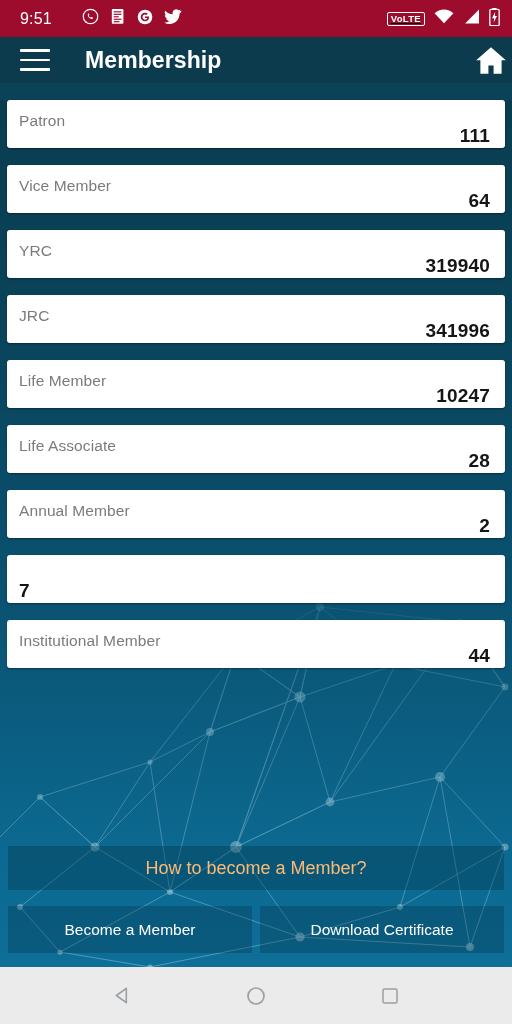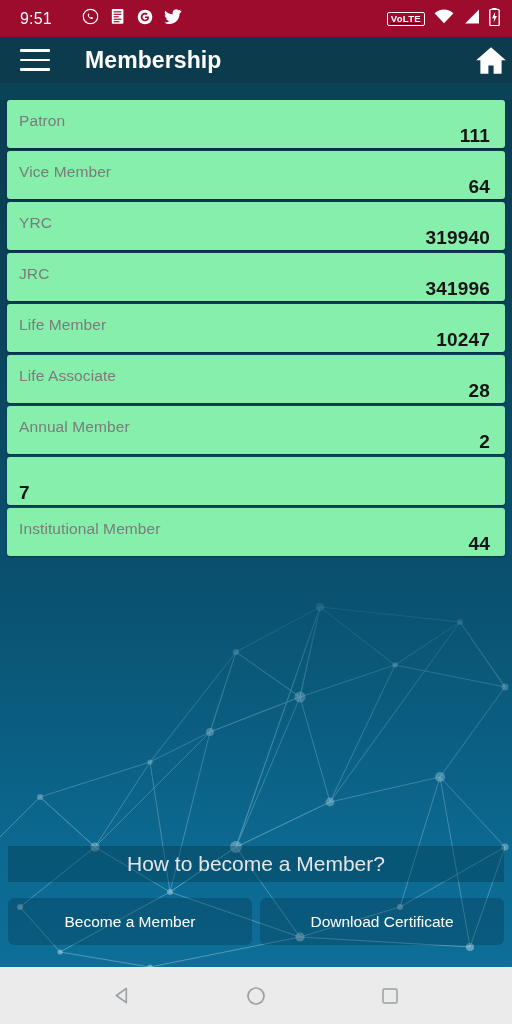--- a/index.html
+++ b/index.html
@@ -117,23 +117,23 @@
   #list {
     position: absolute;
     left: 0; top: 100px;
     width: 512px;
     box-sizing: border-box;
     padding: 0 7px;
   }
   .card {
     position: relative;
     height: 48px;
-    background: #86efac;
+    background: #ffffff;
     border-radius: 3px;
-    margin-bottom: 3px;
+    margin-bottom: 17px;
     box-shadow: 0 1px 2px rgba(0,0,0,.38);
     display: flex;
     align-items: center;
     justify-content: space-between;
     box-sizing: border-box;
     padding: 0 15px 0 12px;
     cursor: pointer;
   }
   .card-label {
     color: #7b7b7b;
@@ -154,45 +154,44 @@
   
   #actions {
     position: absolute;
     left: 0;
     top: 846px;
     width: 512px;
     box-sizing: border-box;
     padding: 0 8px;
   }
   .btn-wide {
-    height: 36px;
+    height: 44px;
     background: rgba(4, 48, 68, .35);
     display: flex;
     align-items: center;
     justify-content: center;
-    color: #e5e5e5;
-    font-size: 21px;
+    color: #fdba74;
+    font-size: 18px;
     cursor: pointer;
   }
   #btn-row {
     display: flex;
     gap: 8px;
     margin-top: 16px;
   }
   .btn-half {
     flex: 1;
     height: 47px;
     background: rgba(4, 48, 68, .3);
     display: flex;
     align-items: center;
     justify-content: center;
     color: #ffffff;
     font-size: 15.5px;
     cursor: pointer;
-    border-radius: 6px;
   }
 
   
   #nav-bar {
     position: absolute;
     left: 0; top: 967px;
     width: 512px; height: 57px;
     background: #ebebeb;
     display: flex;
     align-items: center;

